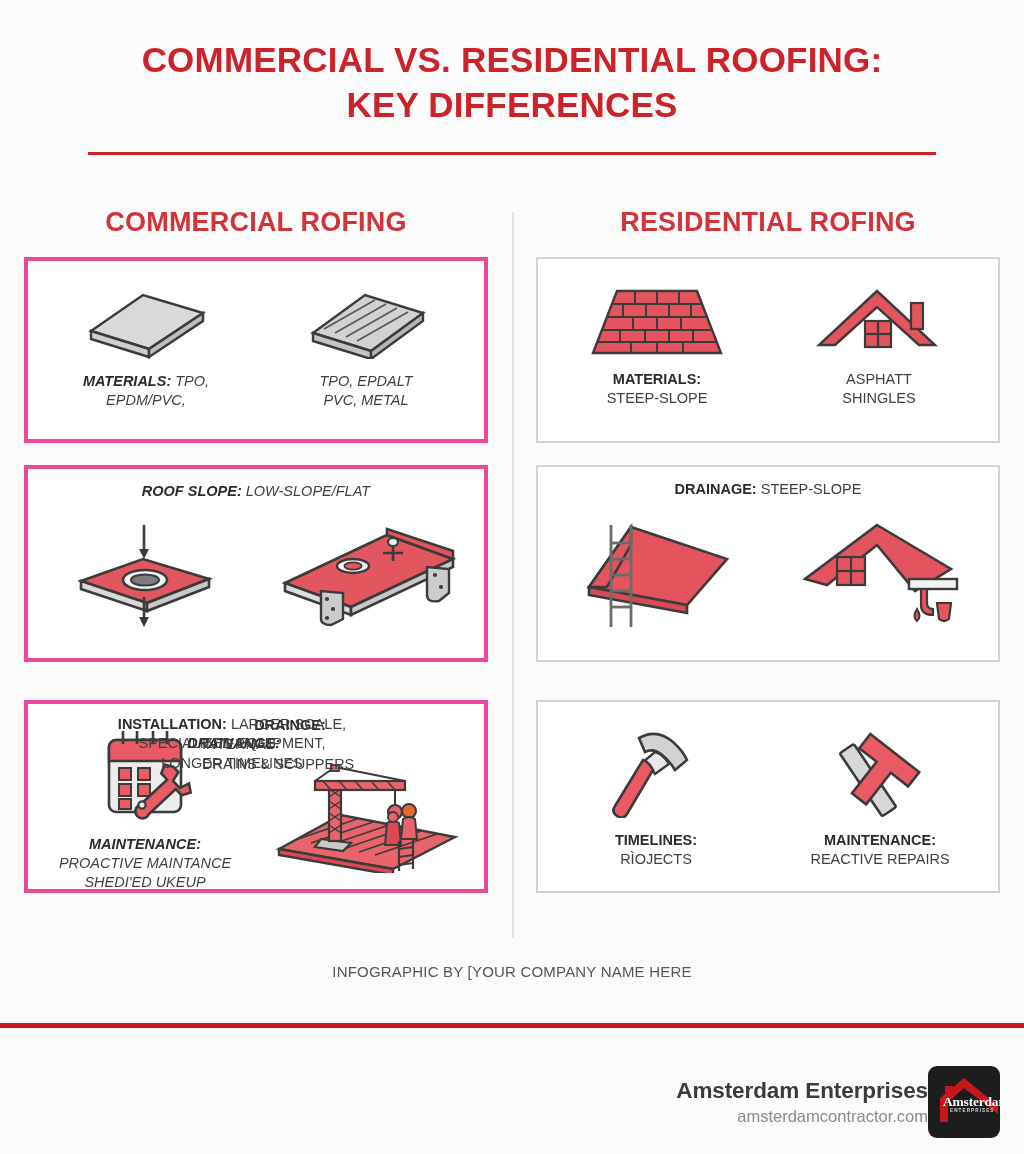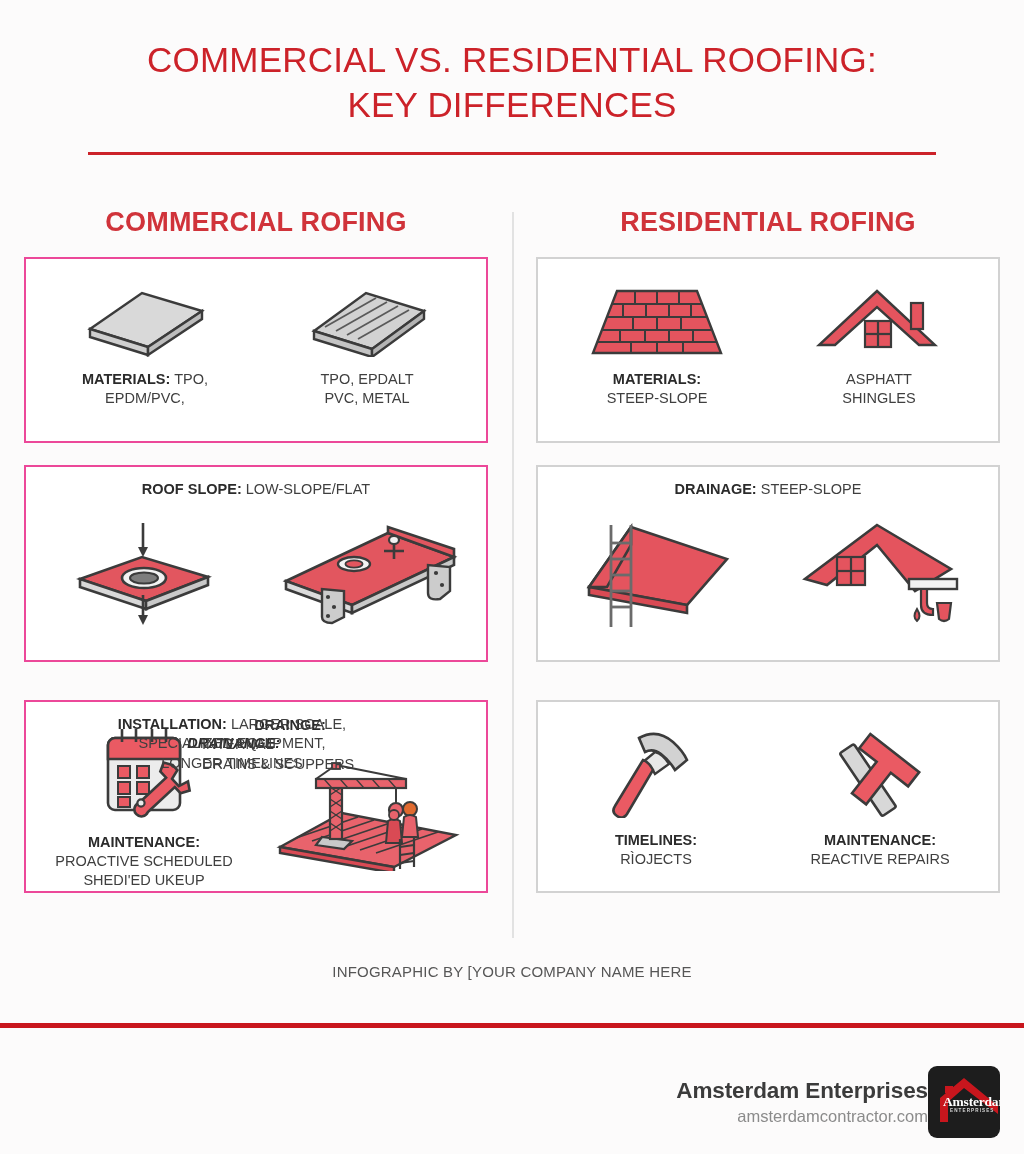--- a/index.html
+++ b/index.html
@@ -15,21 +15,21 @@
     color: #3f3f3f;
   }
 
   
   .title-block {
     padding-top: 38px;
     text-align: center;
   }
   .title-line {
     font-size: 35px;
-    font-weight: normal;
+    font-weight: bold;
     color: #cc2229;
     letter-spacing: 0.2px;
     line-height: 1.28;
     text-transform: uppercase;
   }
   .title-rule {
     width: 848px;
     height: 3px;
     background: #cc2229;
     margin: 24px auto 0 auto;
@@ -61,21 +61,21 @@
     width: 2px;
     height: 726px;
     background: #e2e2e2;
   }
 
   
   .card {
     background: #ffffff;
     position: relative;
   }
-  .card.red    { border: 2px solid #ec4899; }
+  .card.red    { border: 4px solid #ec4899; font-style: italic; }
   .card.gray   { border: 2px solid #d2d2d2; }
 
   .card-label {
     text-align: center;
     font-size: 14.5px;
     line-height: 1.34;
     color: #3f3f3f;
   }
   .card-label b { color: #2b2b2b; }
 
@@ -291,21 +291,21 @@
             <rect x="24" y="42" width="12" height="12" fill="#ea5a63" stroke="#3b3b3b" stroke-width="2"></rect>
             <rect x="43" y="42" width="12" height="12" fill="#ea5a63" stroke="#3b3b3b" stroke-width="2"></rect>
             <rect x="24" y="58" width="12" height="12" fill="#ea5a63" stroke="#3b3b3b" stroke-width="2"></rect>
             <rect x="43" y="58" width="12" height="12" fill="#ea5a63" stroke="#3b3b3b" stroke-width="2"></rect>
             <rect x="24" y="73" width="12" height="10" fill="#ea5a63" stroke="#3b3b3b" stroke-width="2"></rect>
             <path d="M86 44 l-9 -2 l-3 9 l6 6 l-26 26 a7 7 0 1 0 9 9 l26 -26 l6 6 l9 -3 l-2 -9 l-9 5 l-7 -7 l5 -9 z" transform="translate(-8,-4) rotate(2 60 60)" fill="#ea5a63" stroke="#3b3b3b" stroke-width="2.6"></path>
             <circle cx="47" cy="79" r="3.6" fill="#ececec" stroke="#3b3b3b" stroke-width="2.2"></circle>
           </svg>
           <div class="icon-cap">
             <b>MAINTENANCE:</b><br>
-            <span>PROACTIVE SCHEDULED</span><br>
+            <span>PROACTIVE MAINTANCE</span><br>
             <span>SHEDI'ED UKEUP</span>
           </div>
         </div>
         <div class="icon-cell" style="padding-bottom:16px;">
           <svg width="196" height="110" viewBox="0 0 196 110">
 
             <polygon points="10,86 72,52 186,74 124,106" fill="#e8636c" stroke="#3b3b3b" stroke-width="2.4"></polygon>
             <polygon points="10,86 10,92 124,112 124,106" fill="#d94a54" stroke="#3b3b3b" stroke-width="2.4"></polygon>
             <g stroke="#3b3b3b" stroke-width="1.7">
               <line x1="26" y1="77" x2="88" y2="56"></line>

